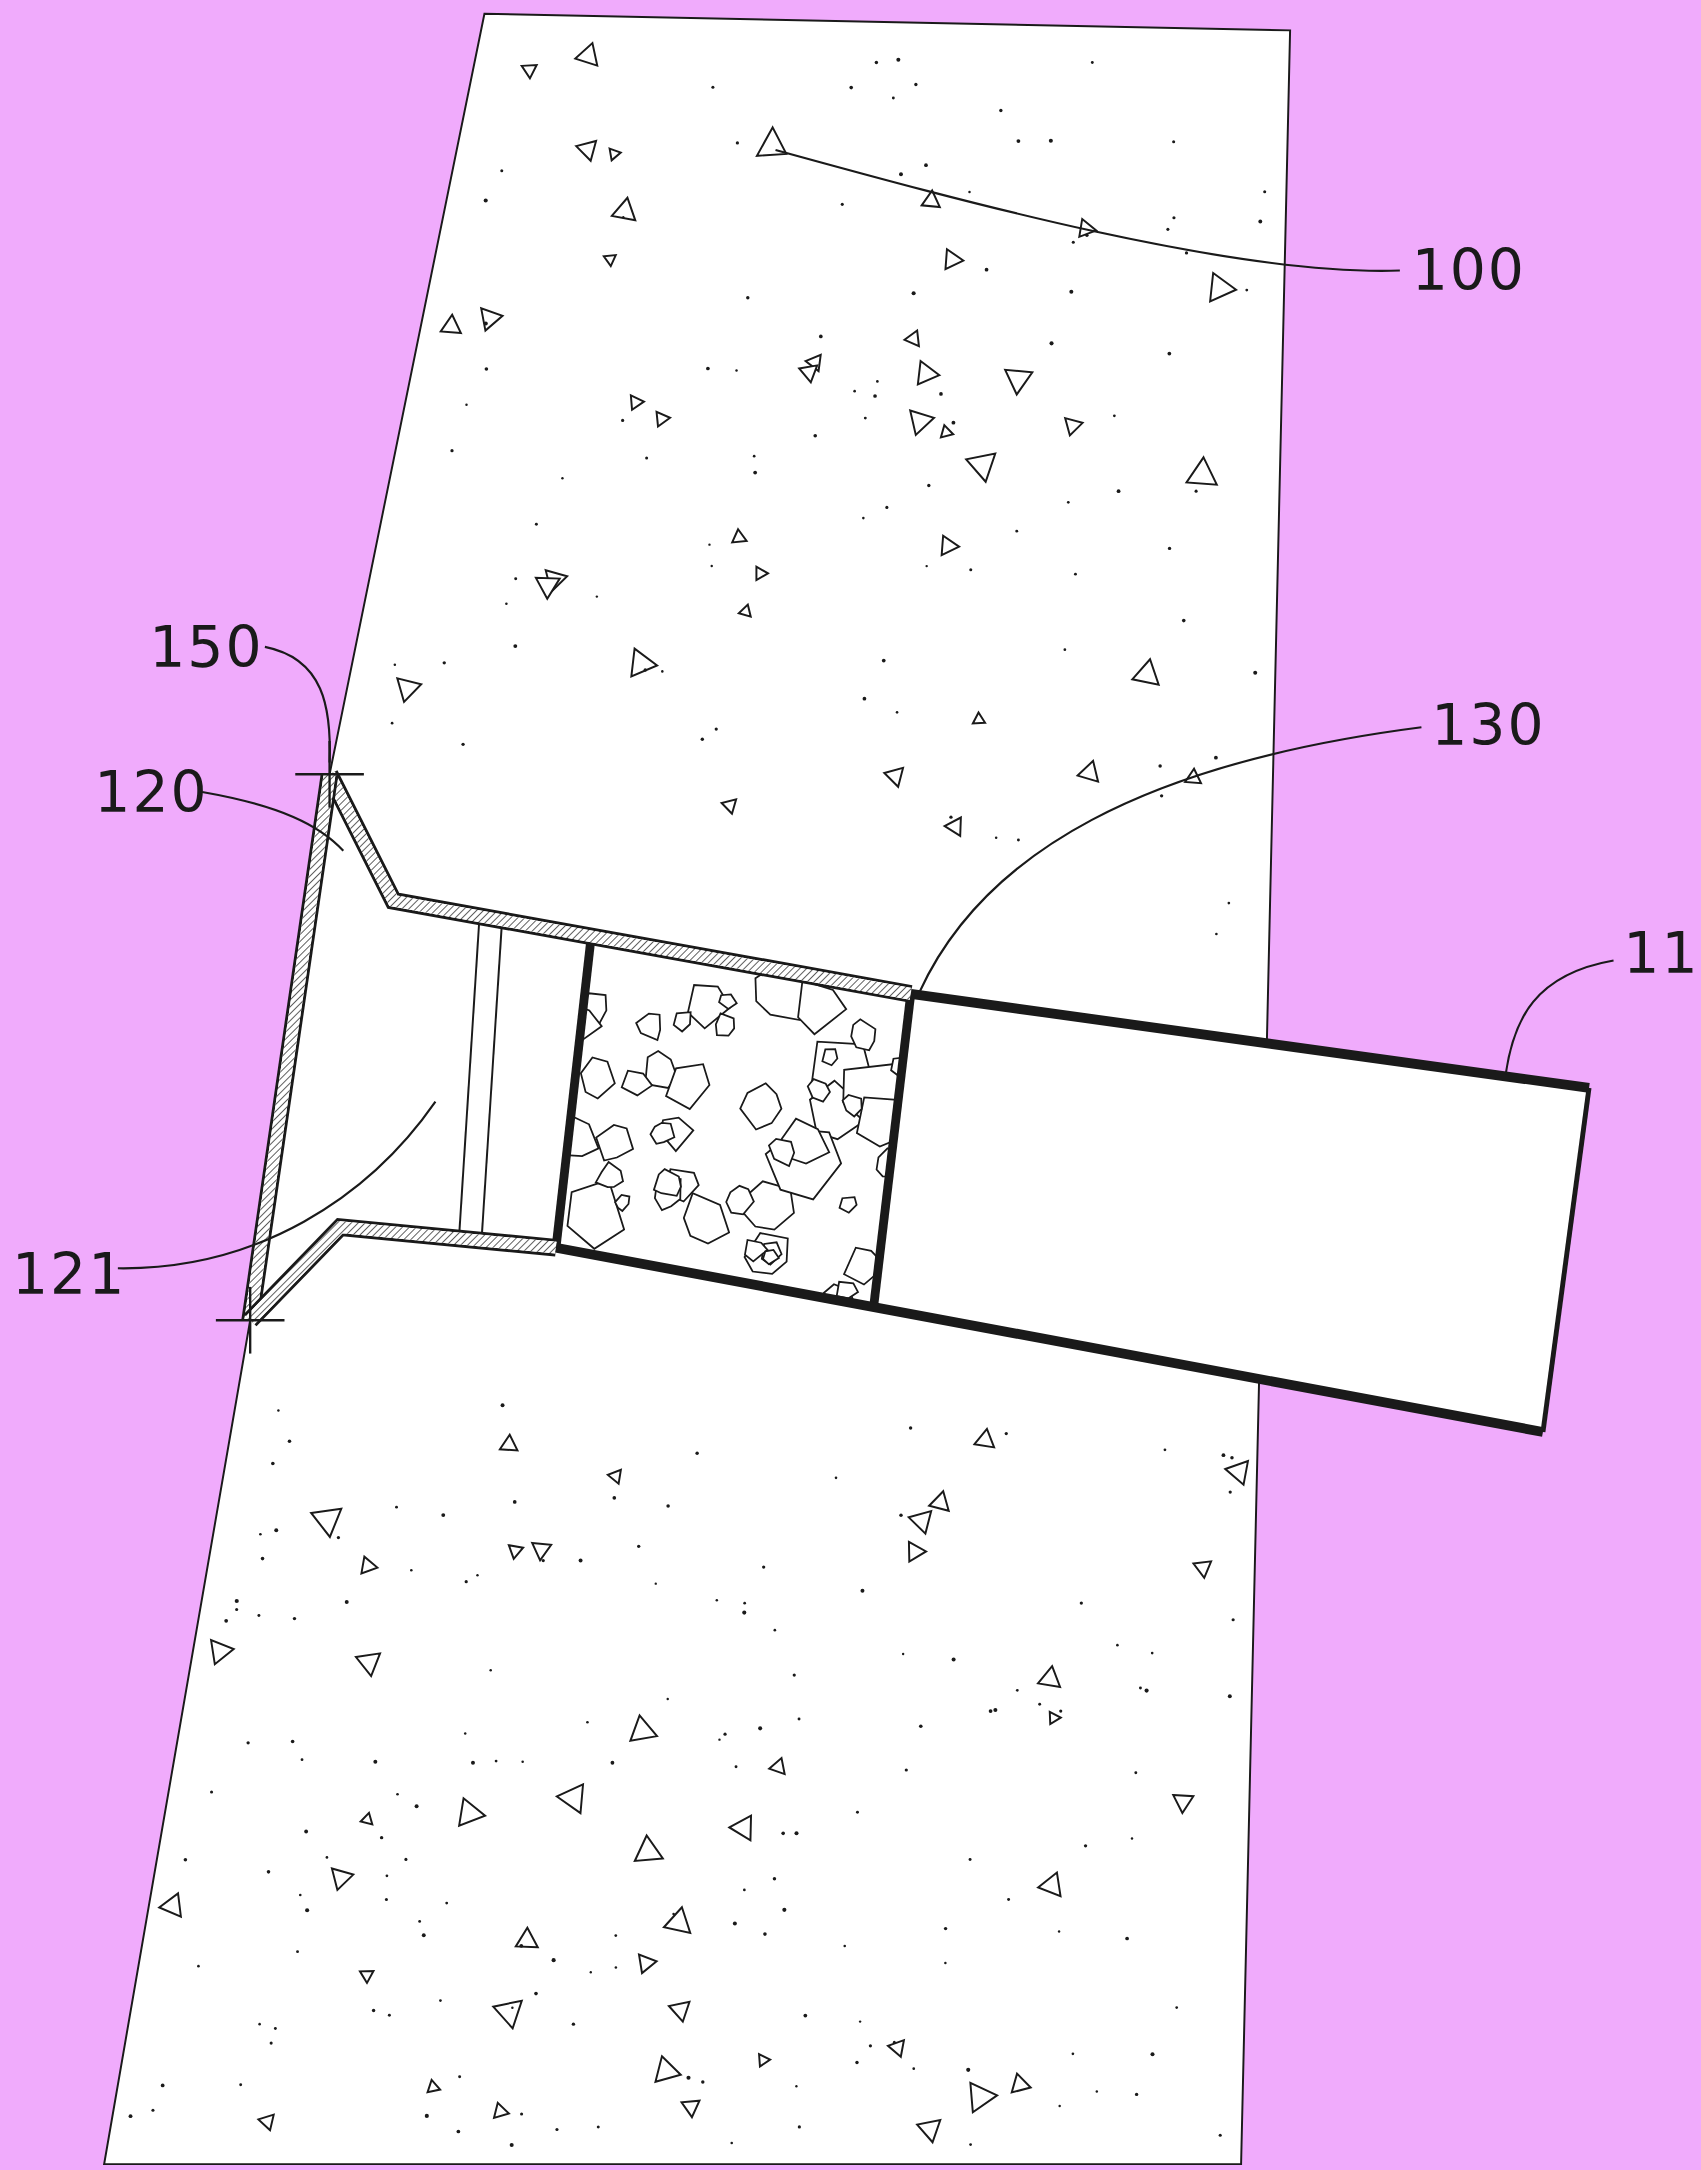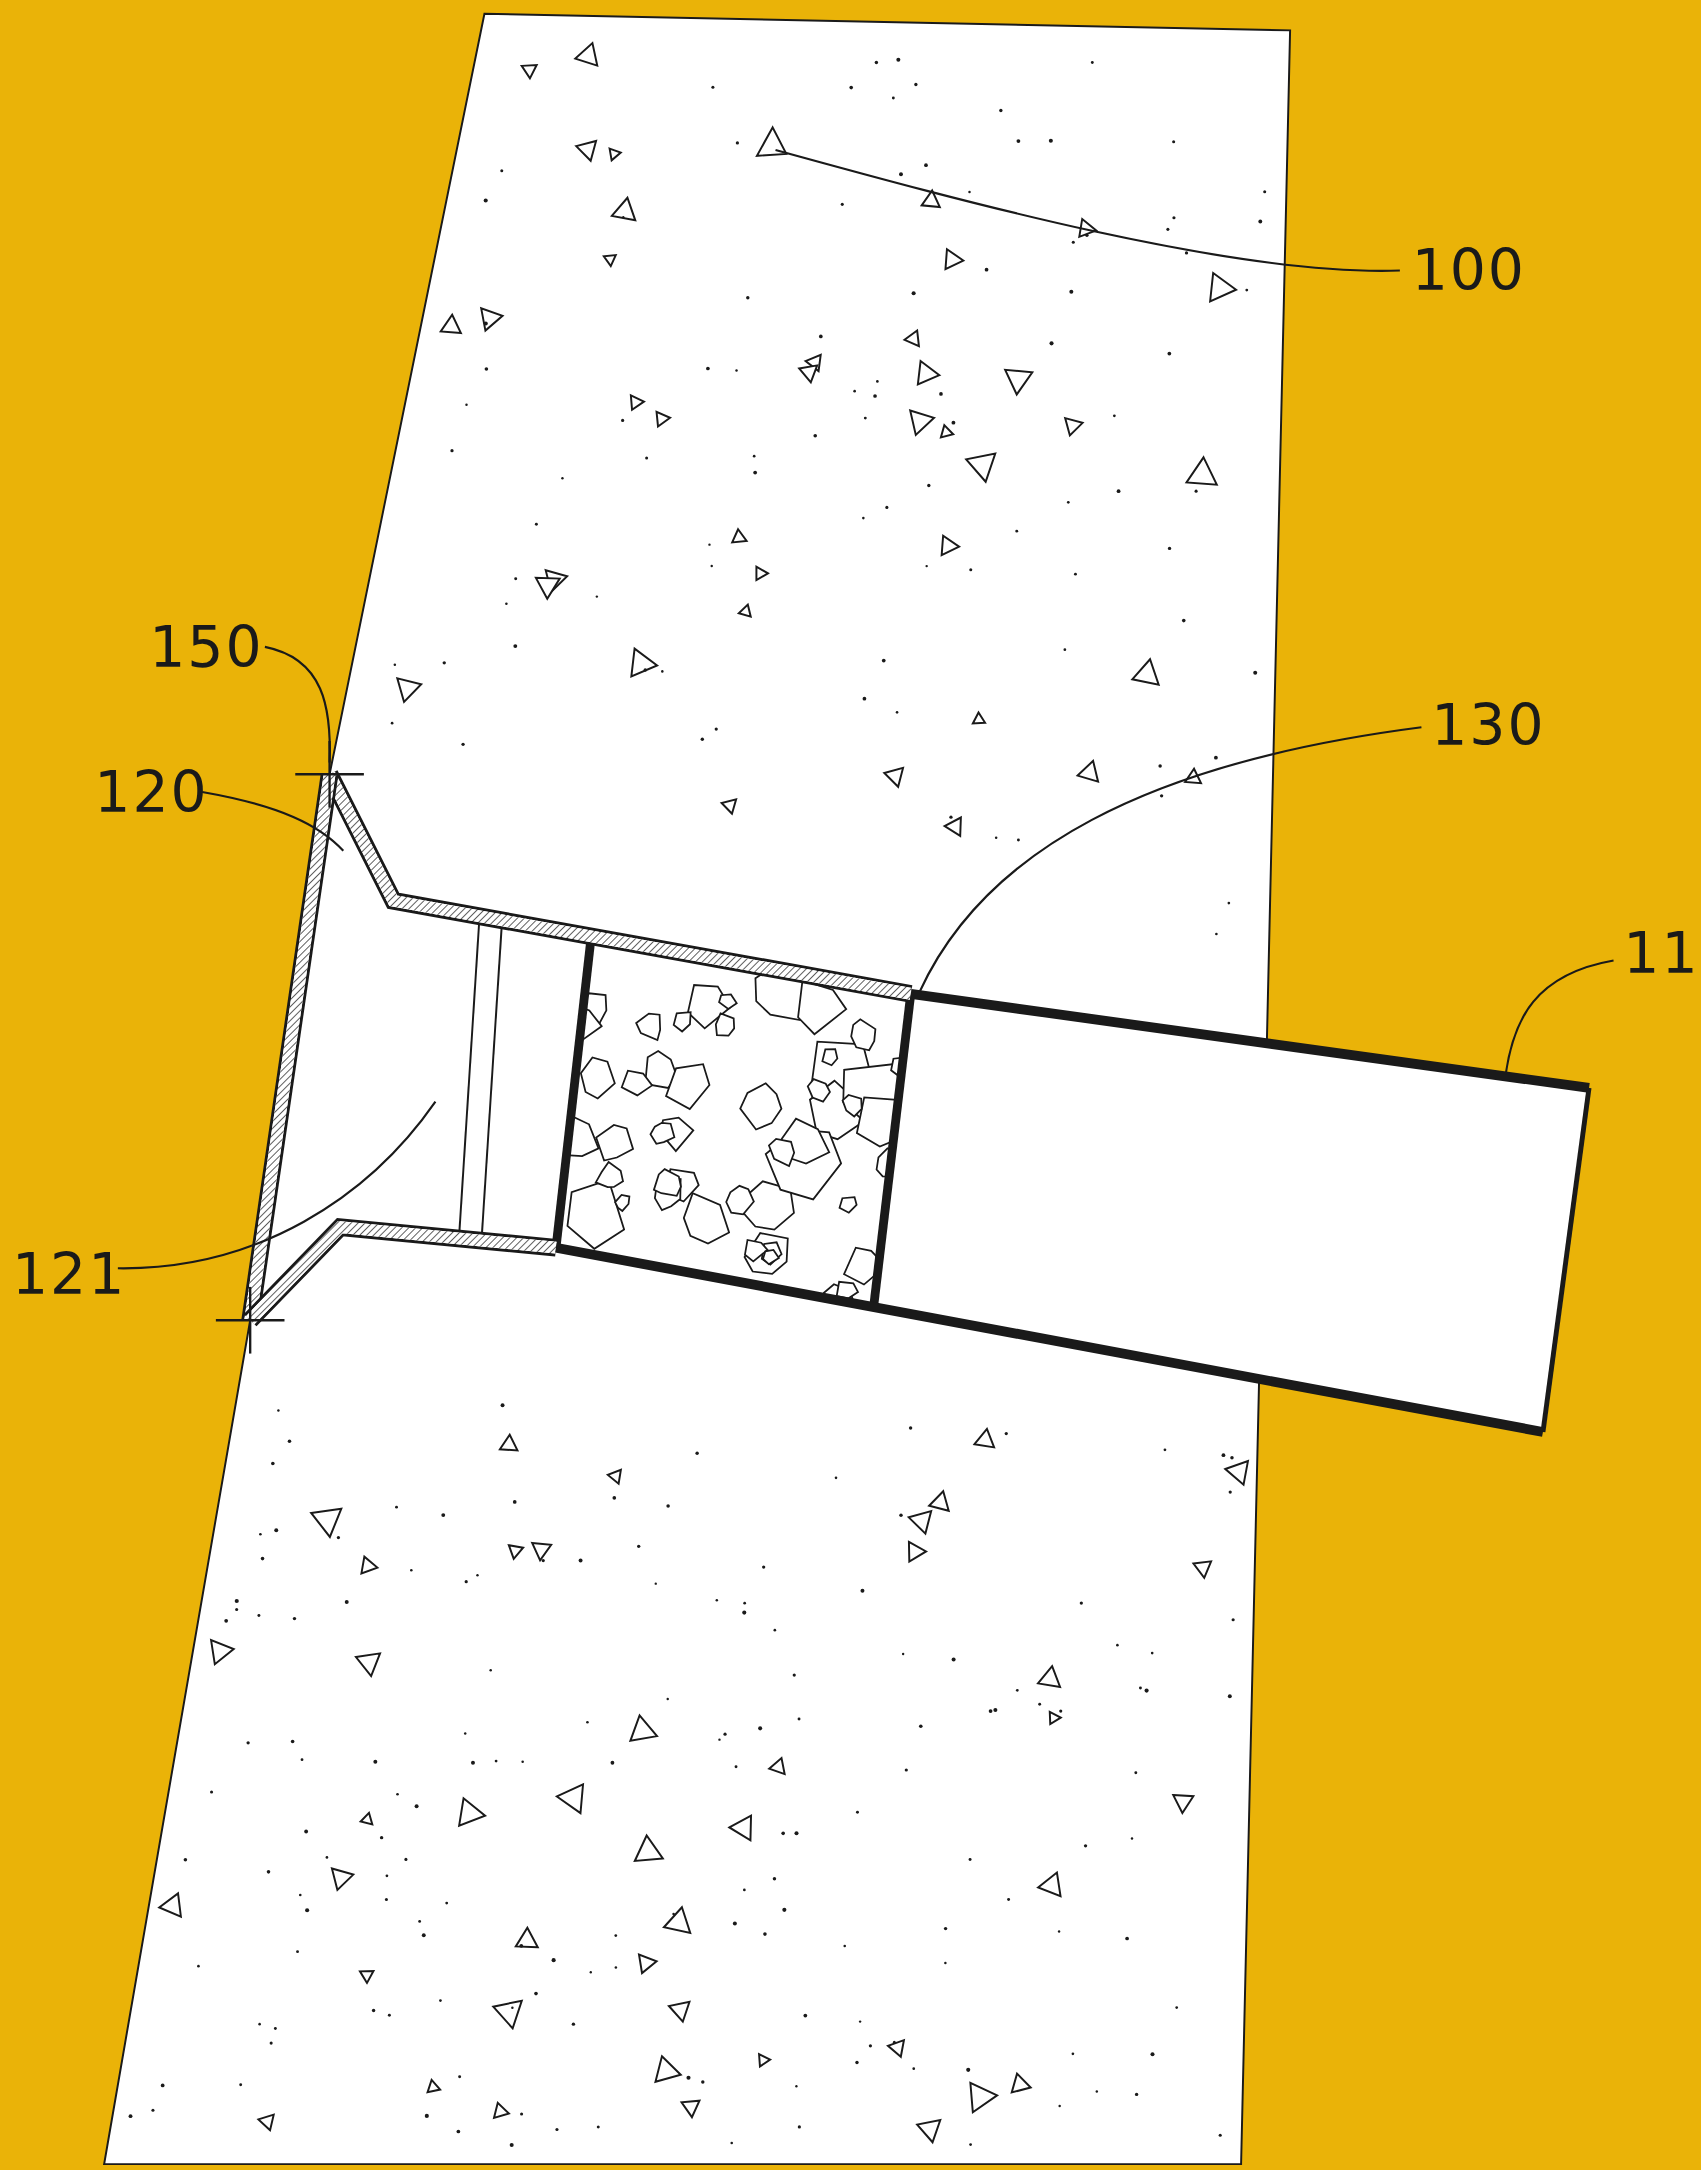--- a/index.html
+++ b/index.html
@@ -1,16 +1,16 @@
 <!DOCTYPE html>
 <html><head>
 <meta charset="utf-8">
 <style>
   html,body{margin:0;padding:0;background:#ffffff;}
-  .canvas{position:relative;width:1702px;height:2170px;background:#eab308;overflow:hidden;
+  .canvas{position:relative;width:1702px;height:2170px;background:#f0abfc;overflow:hidden;
           font-family:"DejaVu Sans",sans-serif;}
   svg{display:block;}
   text.ref{font-family:"DejaVu Sans",sans-serif;font-size:58px;fill:#1a1a1a;letter-spacing:2px;}
   .thin{stroke:#1a1a1a;fill:none;}
 </style>
 </head>
 <body>
 
 <div class="canvas">
 <svg width="1702" height="2170" viewBox="0 0 1736 2214">

